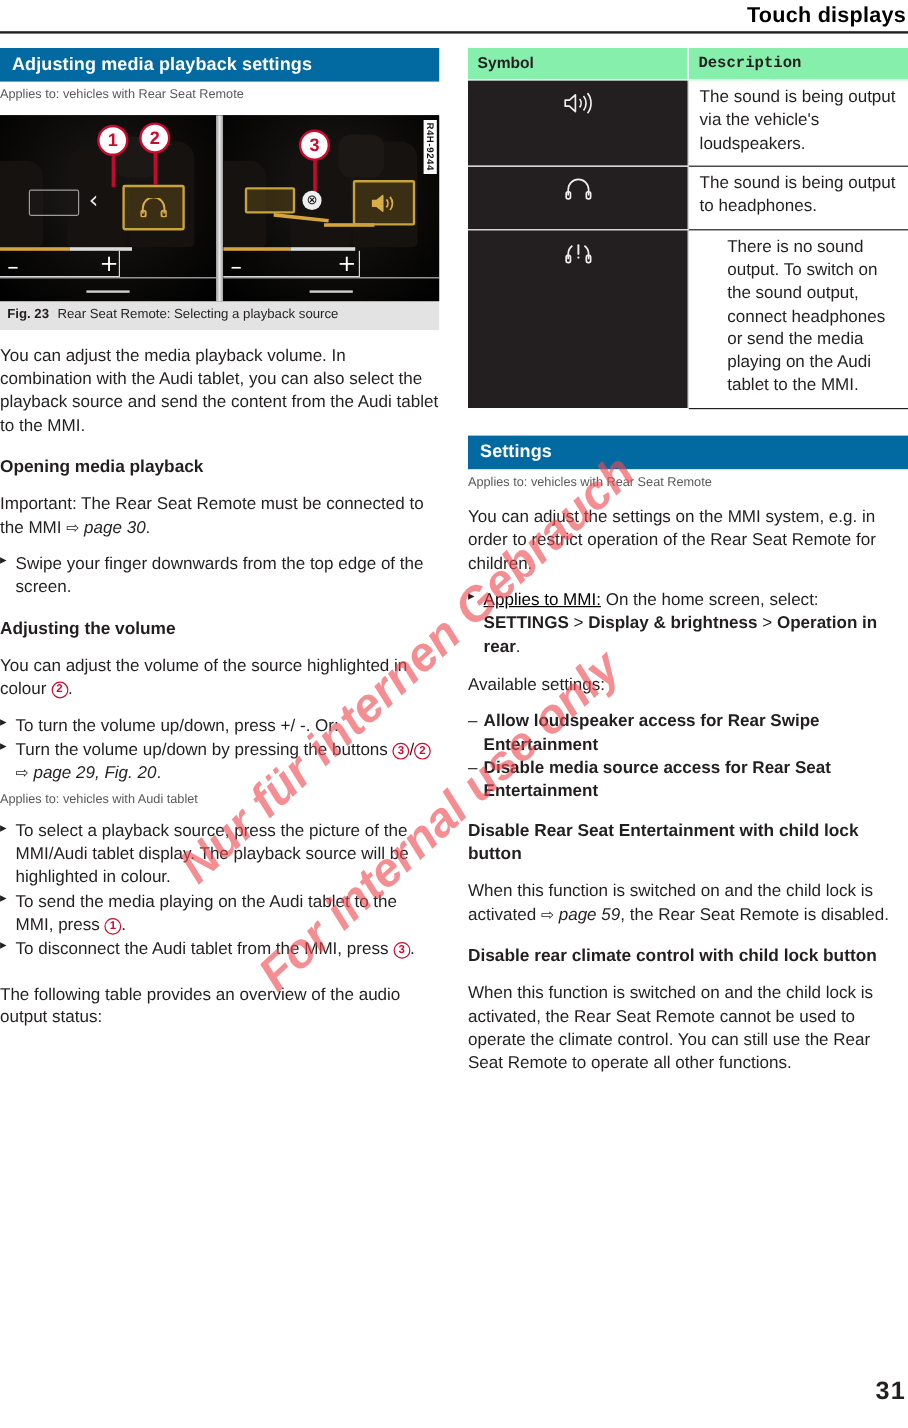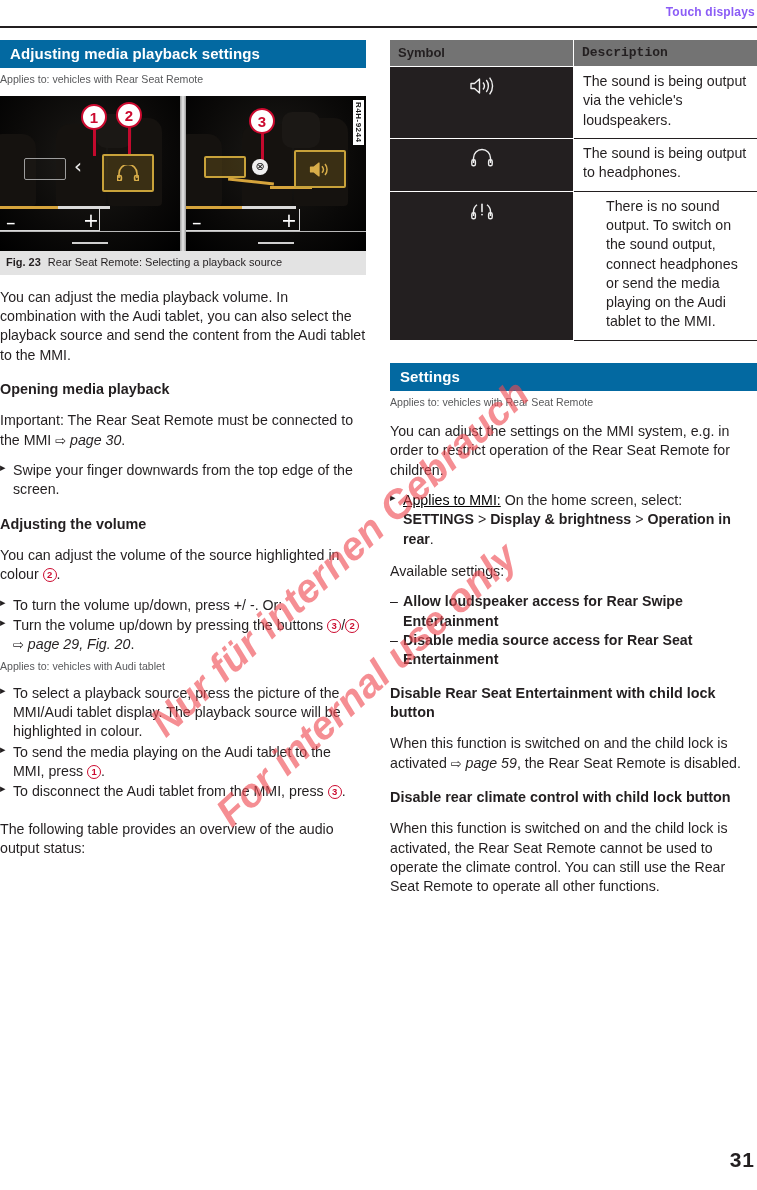--- a/index.html
+++ b/index.html
@@ -17,26 +17,26 @@
 
   
   .page-header {
     position: absolute;
     top: 0; left: 0; right: 0;
     height: 30px;
     padding-right: 2px;
     text-align: right;
   }
   .page-header .hdr-title {
-    font-size: 12px;
+    font-size: 18px;
     font-weight: bold;
     letter-spacing: 0.2px;
     line-height: 24px;
     display: inline-block;
-    color: #8b5cf6;
+    color: #000000;
   }
   .header-rule {
     position: absolute;
     top: 26px; left: 0; right: 0;
     height: 2.2px;
     background: #231f20;
   }
 
   
   .columns {
@@ -276,21 +276,21 @@
     font-family: "Liberation Sans", sans-serif;
   }
 
   
   table.symtab {
     width: 367px;
     border-collapse: collapse;
     table-layout: fixed;
   }
   table.symtab th {
-    background: #737373;
+    background: #86efac;
     color: #231f20;
     font-size: 13px;
     font-weight: bold;
     text-align: left;
     padding: 5px 20px 6px 8px;
     border: 1.2px solid #ffffff;
     border-top: none; border-left: none;
   }
   table.symtab th:last-child { border-right: none; font-family: Liberation Mono, monospace; }
   table.symtab td.sym {

